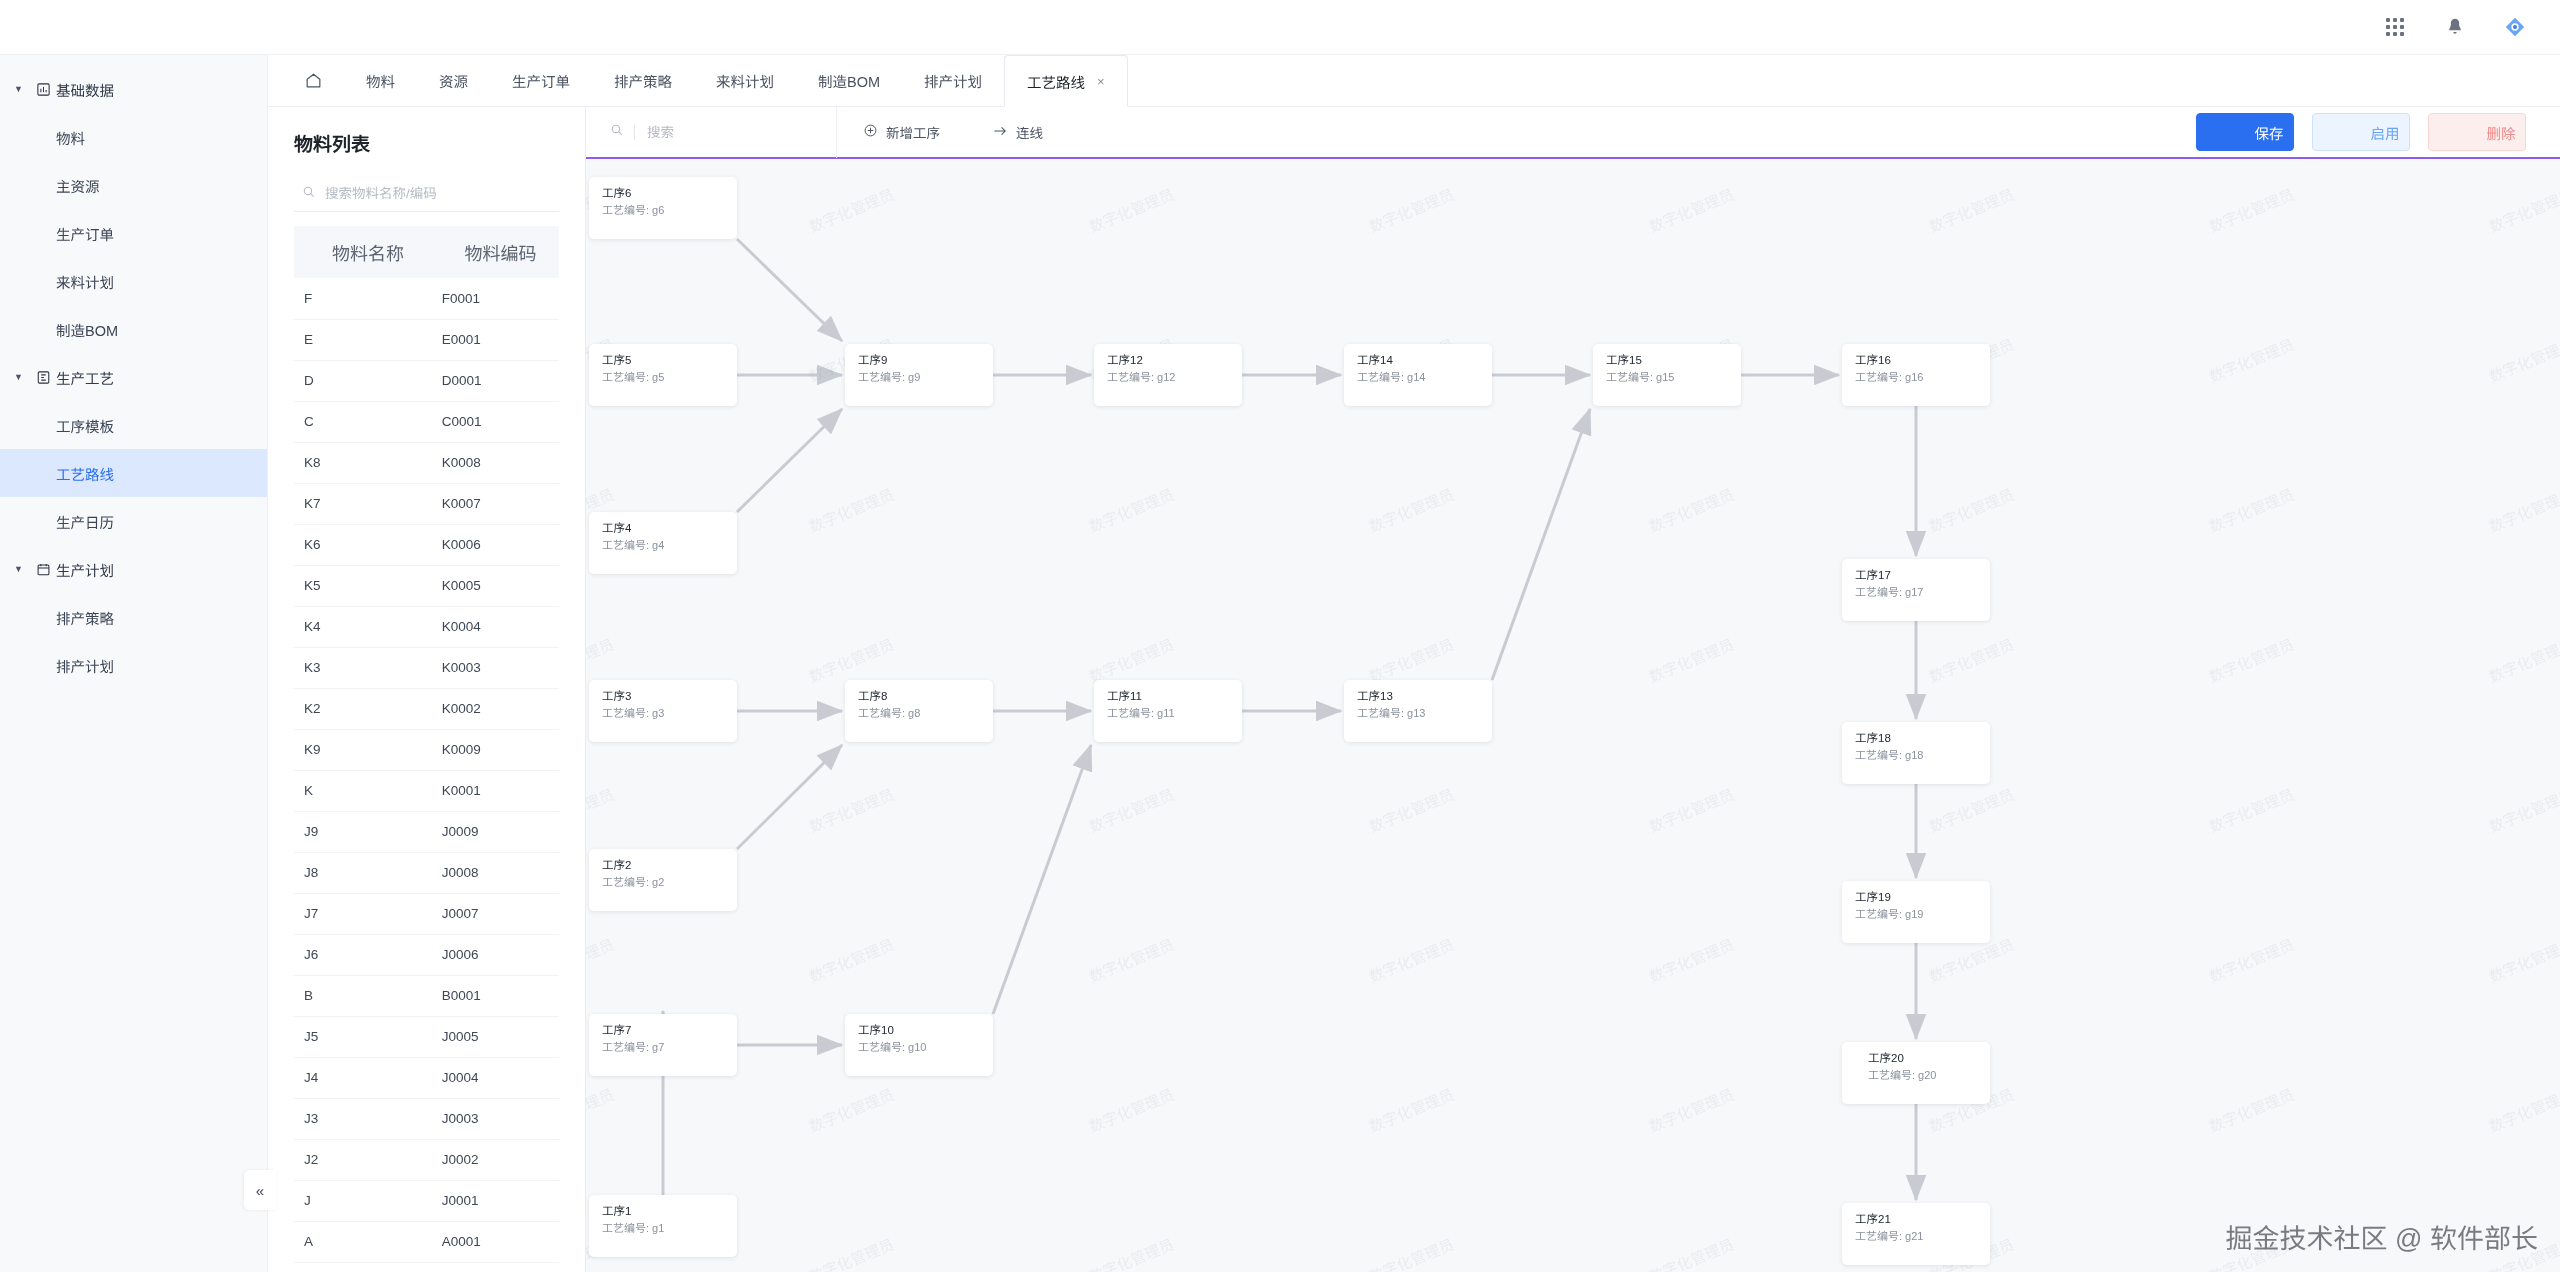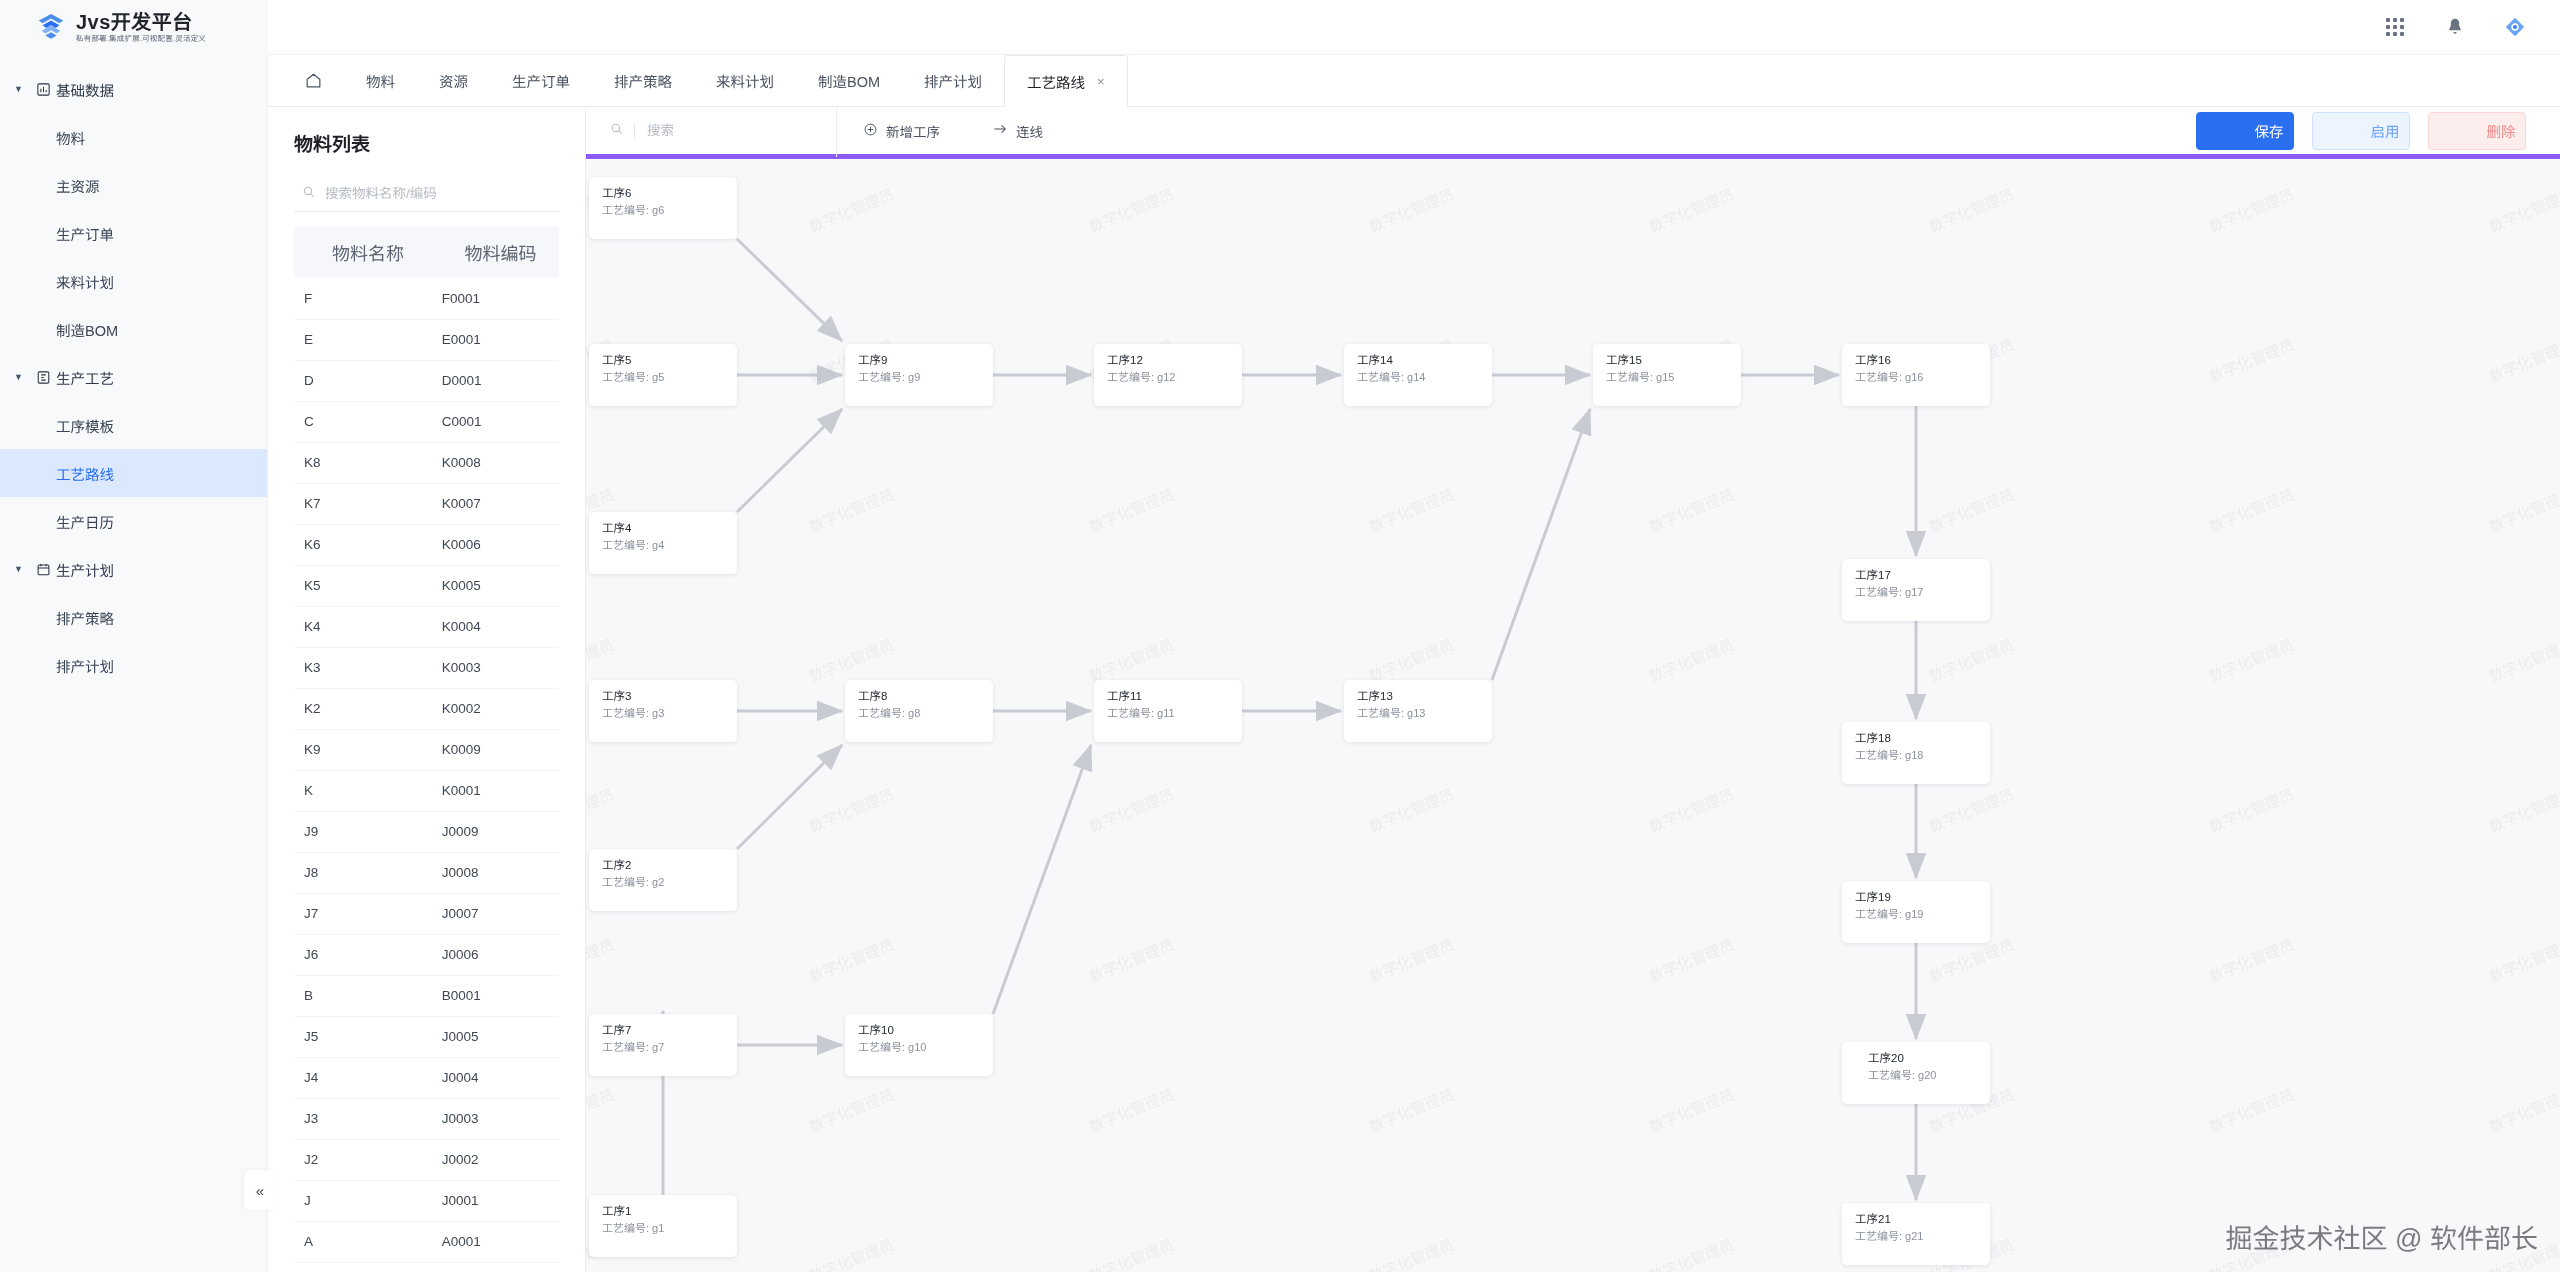--- a/index.html
+++ b/index.html
@@ -103,21 +103,21 @@
   }
   .mat-table tbody td {
     font-size: 13.5px; color: #3f4754; padding: 0 0 0 10px; height: 41px;
     border-bottom: 1px solid #f0f2f5;
   }
   .col-code { width: 48%; }
 
   
   .canvas-toolbar {
     position: absolute; left: 586px; top: 107px; width: 1974px; height: 52px;
-    background: #ffffff; border-bottom: 5px solid #8b5cf6; display: flex; align-items: center;
+    background: #ffffff; border-bottom: 2px solid #8b5cf6; display: flex; align-items: center;
     z-index: 18;
   }
   .tb-search {
     display: flex; align-items: center; gap: 10px; width: 250px; height: 52px;
     padding-left: 24px; color: #9aa0ab;
   }
   .tb-search input {
     border: none; outline: none; background: transparent; font-size: 13.5px;
     color: #3b4555; width: 150px; font-family: inherit; border-left: 1px solid #e4e7ec;
     padding-left: 12px;
@@ -162,34 +162,20 @@
     position: absolute; right: 22px; bottom: 16px; font-size: 27px;
     color: #55585f; opacity: .78; white-space: nowrap; z-index: 8;
   }
 </style>
 </head>
 <body>
 
 <div class="app">
 
   <div class="topbar">
-    <div class="brand">
-      <span class="brand-logo">
-        <svg viewBox="0 0 32 32" width="30" height="30">
-          <path d="M16 2 L29 9 L25 12 L16 7 L7 12 L3 9 Z" fill="#4a8ef0"></path>
-          <path d="M7 14 L16 9 L25 14 L21 17 L16 14 L11 17 Z" fill="#2a6ff0"></path>
-          <path d="M6 20 L16 14.5 L26 20 L22 23 L16 19.5 L10 23 Z" fill="#7fb2f5"></path>
-          <path d="M10 25 L16 21.5 L22 25 L16 28.5 Z" fill="#4a8ef0"></path>
-        </svg>
-      </span>
-      <span class="brand-text">
-        <span class="brand-title">Jvs开发平台</span>
-        <span class="brand-sub">私有部署.集成扩展.可视配置.灵活定义</span>
-      </span>
-    </div>
     <div class="topbar-spacer"></div>
     <div class="topbar-icons">
       <span class="ic">
         <span class="grid-icon">
             <i></i>
             <i></i>
             <i></i>
             <i></i>
             <i></i>
             <i></i>

